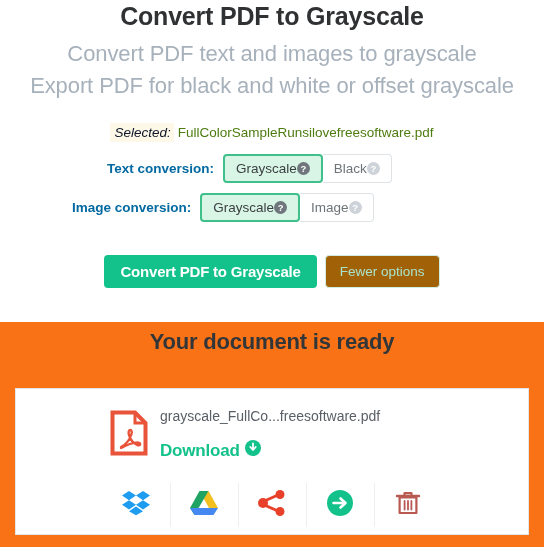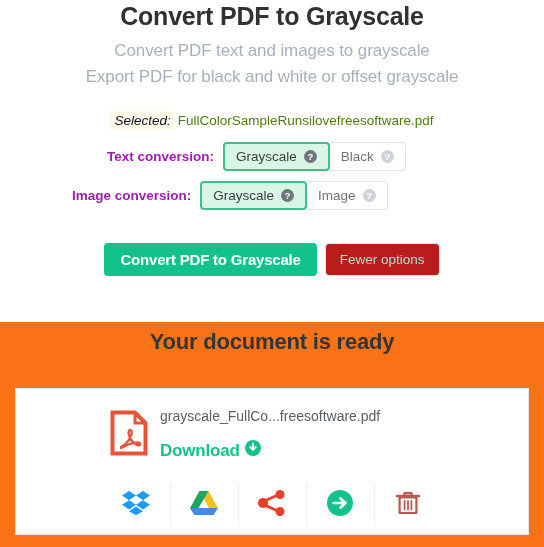--- a/index.html
+++ b/index.html
@@ -30,21 +30,21 @@
     padding-top: 2px;
     text-align: center;
     font-size: 25px;
     font-weight: bold;
     color: #2f3133;
     letter-spacing: -0.2px;
   }
 
   .subtitle {
     text-align: center;
-    font-size: 17px;
+    font-size: 22px;
     color: #a7b1bb;
     margin-top: 10px;
     letter-spacing: -0.1px;
   }
   .subtitle.second {
     margin-top: 6px;
   }
 
   .selected-row {
     text-align: center;
@@ -69,36 +69,35 @@
     align-items: center;
     margin-top: 14px;
     height: 29px;
   }
   .option-row.text-row { padding-left: 107px; }
   .option-row.image-row { padding-left: 72px; margin-top: 10px; }
 
   .option-label {
     font-size: 13.5px;
     font-weight: bold;
-    color: #a21caf;
+    color: #0369a1;
     margin-right: 9px;
     white-space: nowrap;
   }
 
   .toggle-group {
     display: flex;
     align-items: stretch;
     height: 29px;
     border-radius: 4px;
   }
 
   .toggle-btn {
     display: flex;
     align-items: center;
-    gap: 7px;
     padding: 0 11px;
     font-size: 13.5px;
     box-sizing: border-box;
     background: #ffffff;
     border: 1px solid #dfe3e6;
     color: #6e7478;
     white-space: nowrap;
   }
   .toggle-btn.first {
     border-radius: 4px 0 0 4px;
@@ -146,21 +145,21 @@
     font-size: 15px;
     font-weight: bold;
     border: none;
     border-radius: 4px;
     padding: 0 16px;
     cursor: pointer;
     font-family: inherit;
     letter-spacing: -0.2px;
   }
   .btn-secondary {
-    background: #b91c1c;
+    background: #a16207;
     color: #a8e3cc;
     font-size: 13.5px;
     border: 1px solid #cfeee1;
     border-radius: 4px;
     padding: 0 14px;
     cursor: pointer;
     font-family: inherit;
   }
 
   

